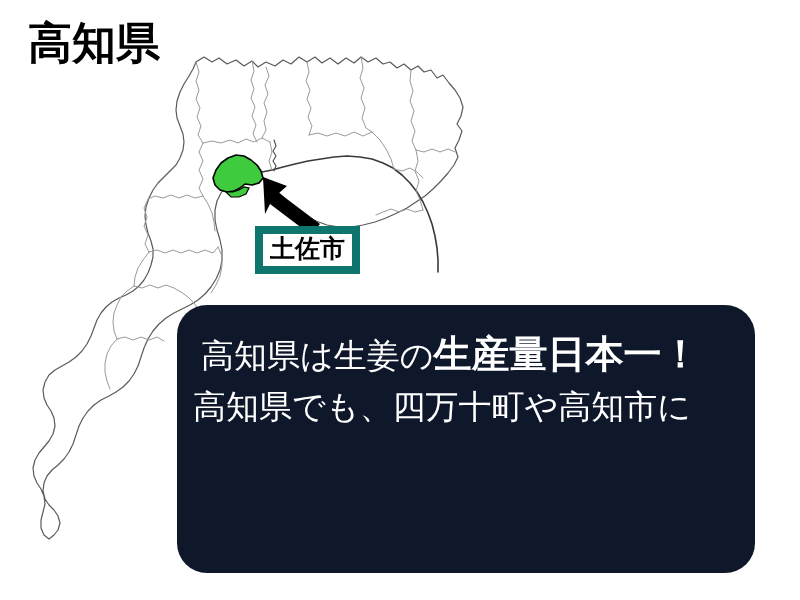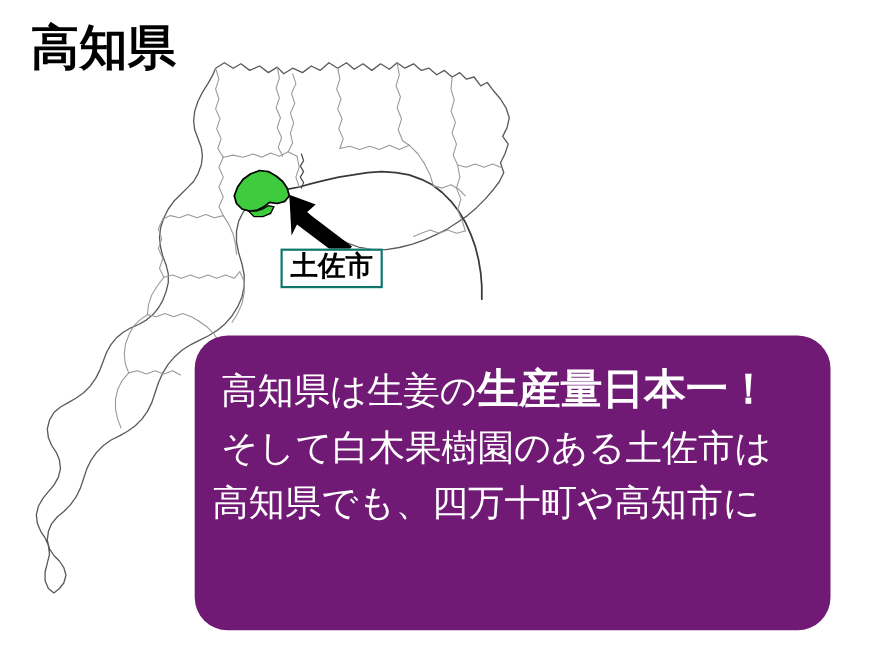--- a/index.html
+++ b/index.html
@@ -37,21 +37,21 @@
     top: 0;
     width: 800px;
     height: 600px;
   }
 
   
   #tosa-label {
     position: absolute;
     left: 255px;
     top: 226px;
-    border: 2px solid #0f766e;
+    border: 8px solid #0f766e;
     background: #ffffff;
     padding: 1px 7px 3px 7px;
     font-family: "Liberation Serif", "DejaVu Serif", serif;
     font-size: 25px;
     font-weight: 700;
     color: #000000;
     line-height: 1.12;
     white-space: nowrap;
   }
 
@@ -176,25 +176,22 @@
     <g>
       <path fill="#000000" stroke="none" d="M263,177
            L287,186 L279,193 L320,224 L311,235 L270,204 L265,214 Z"></path>
     </g>
   </svg>
 
   <div id="map-title">高知県</div>
 
   <div id="tosa-label">土佐市</div>
 
-  <div id="info-panel" style="background: #701a75;">
+  <div id="info-panel" style="background: #0f172a;">
     <div class="info-line l1" style="color: rgb(255, 255, 255);">
       <span class="t-reg">高知県は生姜の</span><span class="t-bold">生産量日本一！</span>
-    </div>
-    <div class="info-line l2" style="color: rgb(255, 255, 255);">
-      <span class="t-reg">そして白木果樹園のある土佐市は</span>
     </div>
     <div class="info-line l3" style="color: rgb(255, 255, 255); padding-left: 16px;">
       <span class="t-reg">高知県でも、四万十町や高知市に</span>
     </div>
   </div>
 
 </div>
 
 </body></html>

